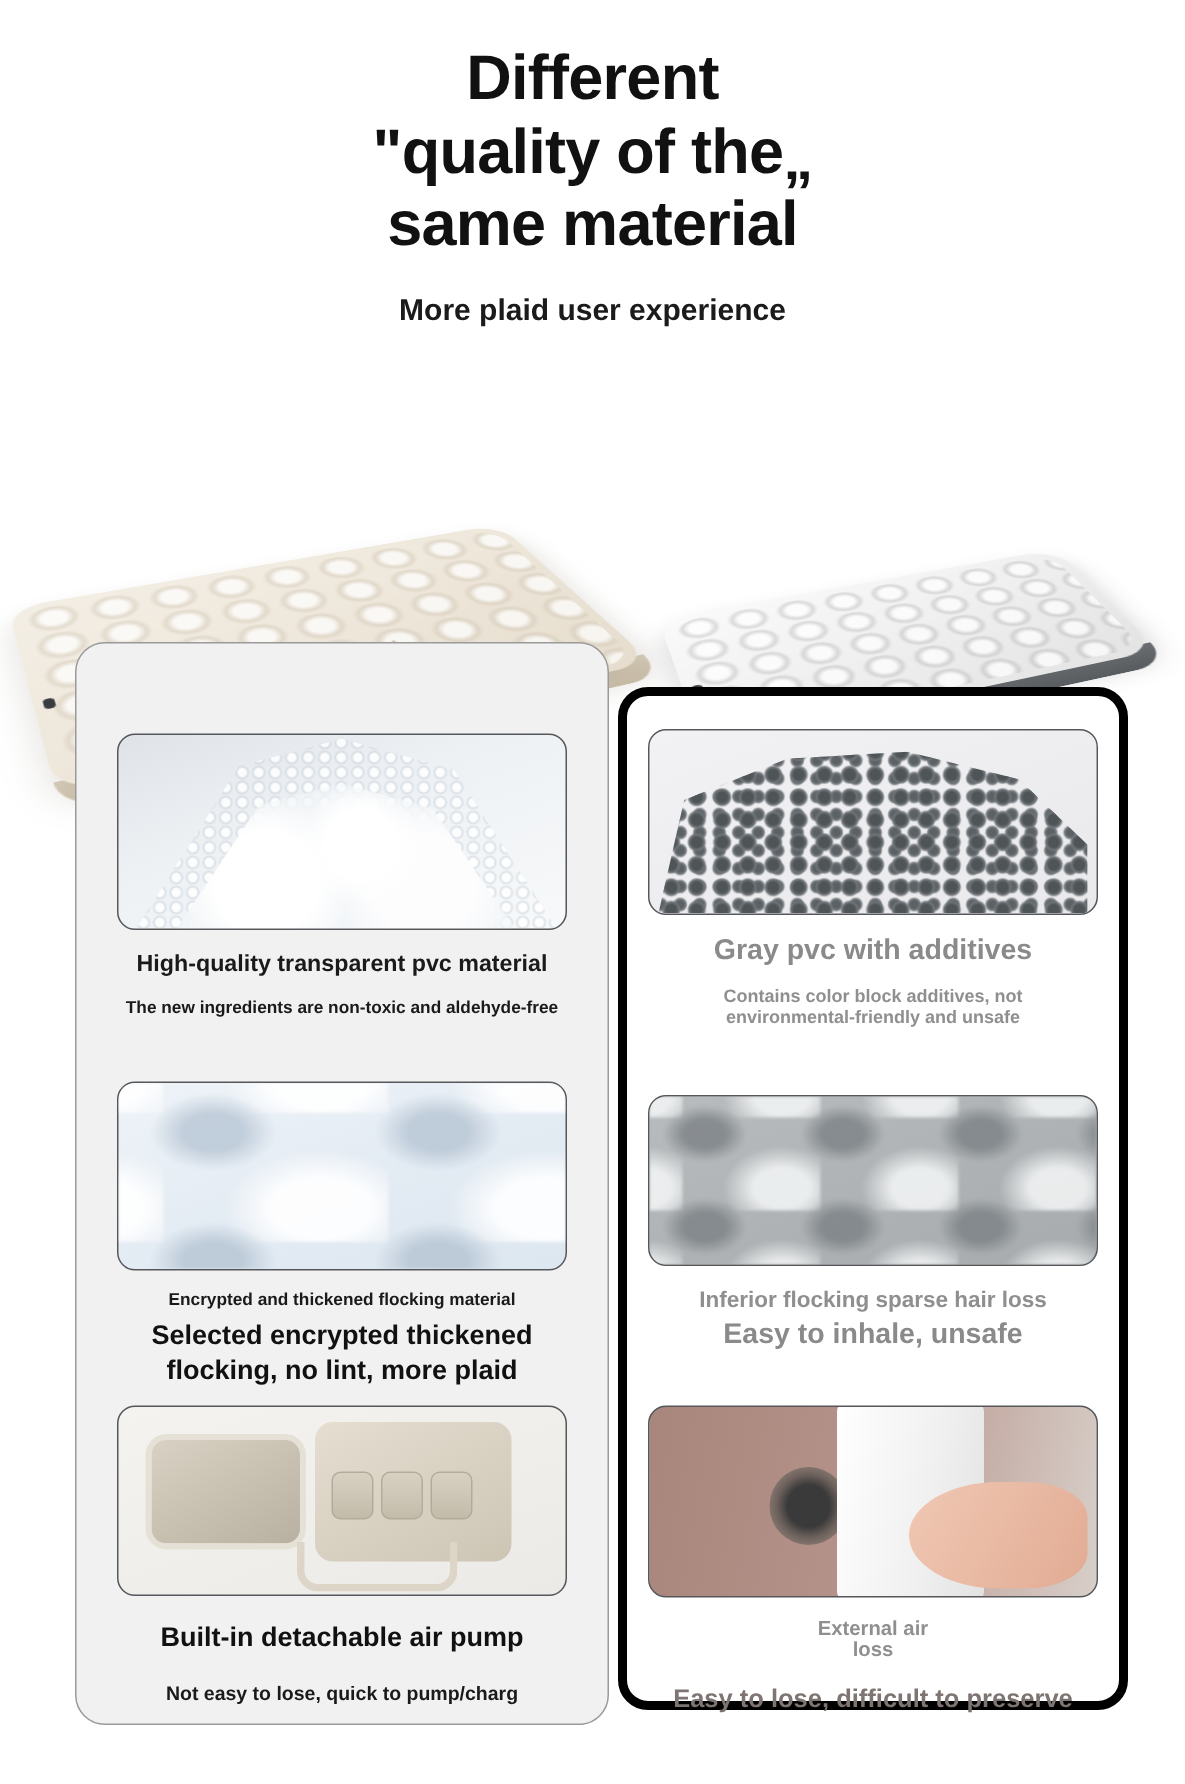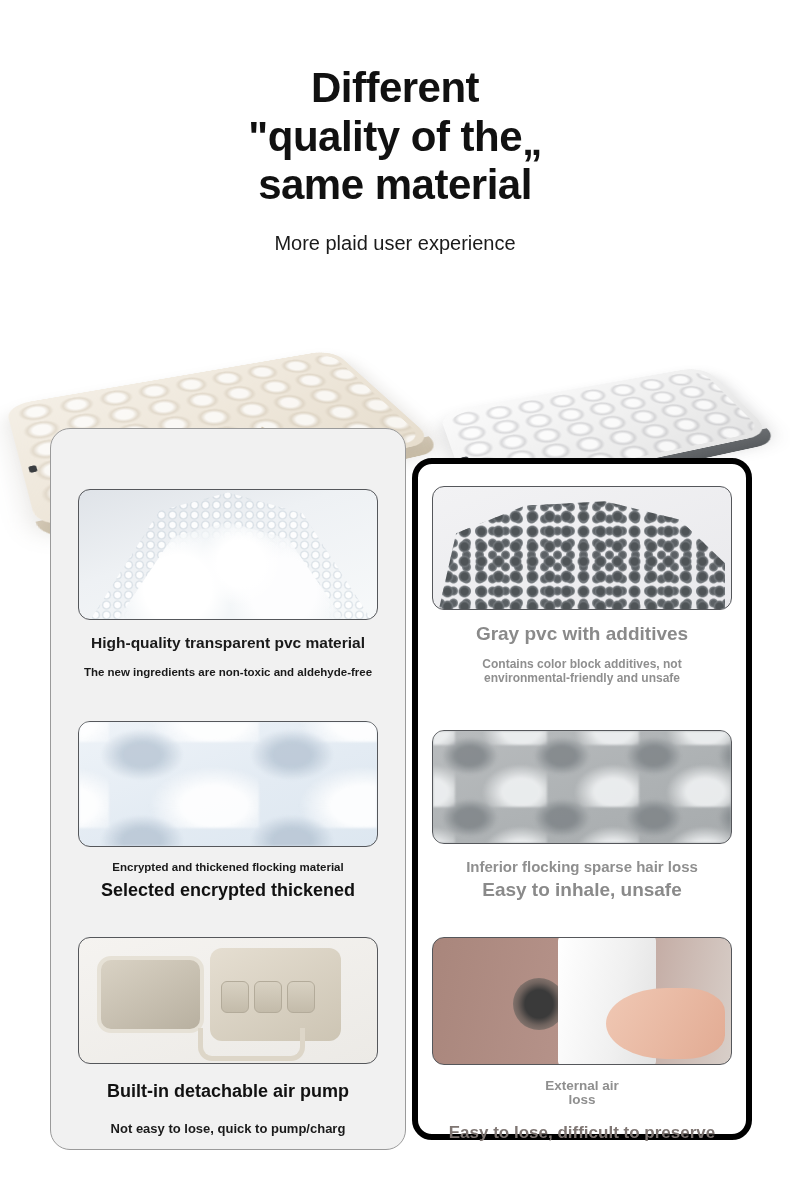--- a/index.html
+++ b/index.html
@@ -17,21 +17,21 @@
   .headline {
     font-size:42px; font-weight:bold; color:#111; line-height:1.16;
     letter-spacing:-0.5px;
   }
   .headline .l1 { display:block; }
   .headline .l2 { display:block; }
   .headline .l3 { display:block; }
   .q { font-weight:bold; }
   .q-close { font-size:40px; display:inline-block; transform:translateY(4px); }
   .subhead {
-    margin-top:22px; font-size:20px; font-weight:normal; color:#1b1b1b;
+    margin-top:22px; font-size:20px; font-weight:bold; color:#1b1b1b;
   }
 
   
   .hero { position:absolute; left:0; top:300px; width:790px; height:200px; }
 
   .bed { position:absolute; }
   .bed .body {
     position:absolute; inset:0;
     transform: perspective(760px) rotateX(58deg) rotateZ(-20deg);
     transform-style:preserve-3d;
@@ -194,21 +194,21 @@
   .t-sub-gray  { font-size:12px; font-weight:bold; color:#8f8f8f; line-height:1.18; }
   .t-big-gray  { font-size:19px; font-weight:bold; color:#8a8a8a; line-height:1.2; }
   .t-mid-gray  { font-size:15px; font-weight:bold; color:#8f8f8f; }
   .t-ext-gray  { font-size:13.5px; font-weight:bold; color:#8f8f8f; line-height:1.05; }
   .t-big-warm  { font-size:17px; font-weight:bold; color:#7e7572; }
 </style>
 </head>
 <body>
 
 <div class="header">
-  <div class="headline" style="padding-top:64px;">
+  <div class="headline" style="padding-top:28px;">
     <span class="l1">Different</span>
     <span class="l2"><span class="q">"</span><span>quality of the</span><span class="q-close">„</span></span>
     <span class="l3">same material</span>
   </div>
   <div class="subhead">More plaid user experience</div>
 </div>
 
 <div class="hero">
   <div class="bed" id="bed-beige">
     <div class="body">
@@ -267,20 +267,21 @@
   <div class="block" style="top:60px;">
     <div class="photo pellets-clear" style="width:300px;height:131px;"></div>
     <div class="t-head-dark" style="margin-top:14px;">High-quality transparent pvc material</div>
     <div class="t-sub-dark" style="margin-top:14px;">The new ingredients are non-toxic and aldehyde-free</div>
   </div>
 
   <div class="block" style="top:292px;">
     <div class="photo flock-white" style="width:300px;height:126px;"></div>
     <div class="t-sub-dark" style="margin-top:14px;">Encrypted and thickened flocking material</div>
     <div class="t-big-dark" style="margin-top:6px;">Selected encrypted thickened</div>
+    <div class="t-big-dark">flocking, no lint, more plaid</div>
   </div>
 
   <div class="block" style="top:508px;">
     <div class="photo pump-builtin" style="width:300px;height:127px;">
       <div class="pump-lid"></div>
       <div class="pump-unit">
         <div class="pump-btns">
           <i></i>
           <i></i>
           <i></i>

